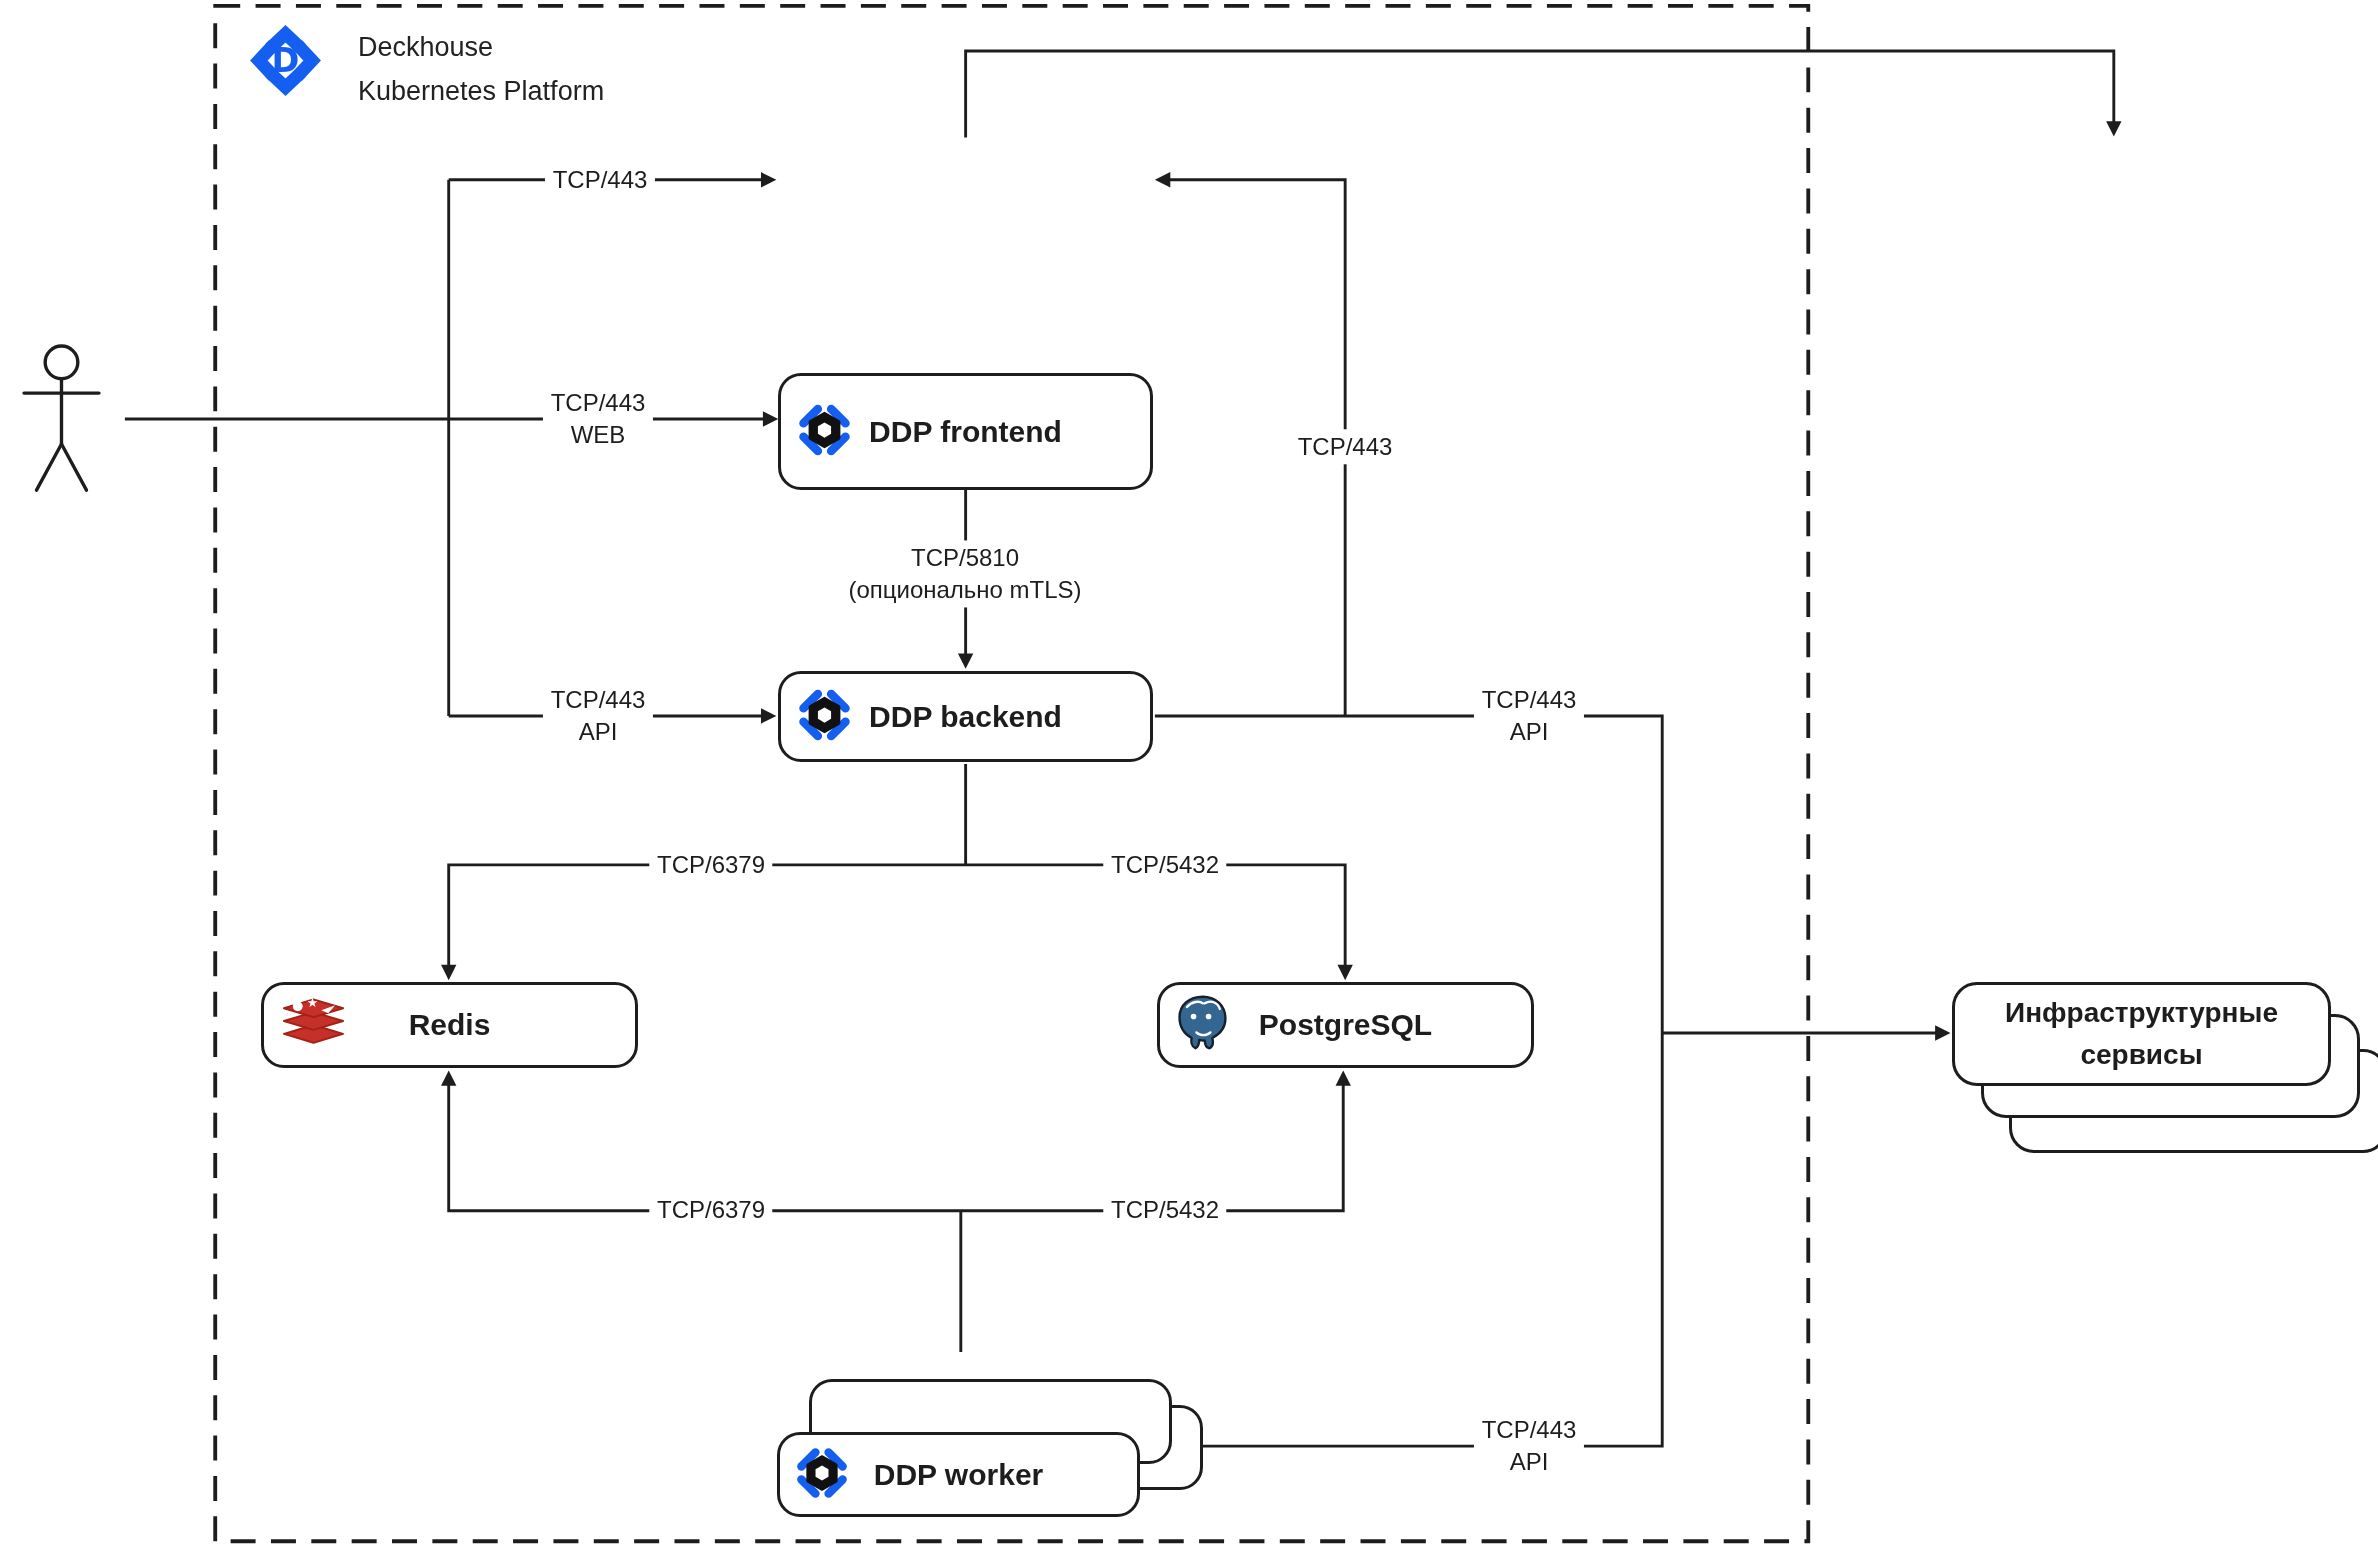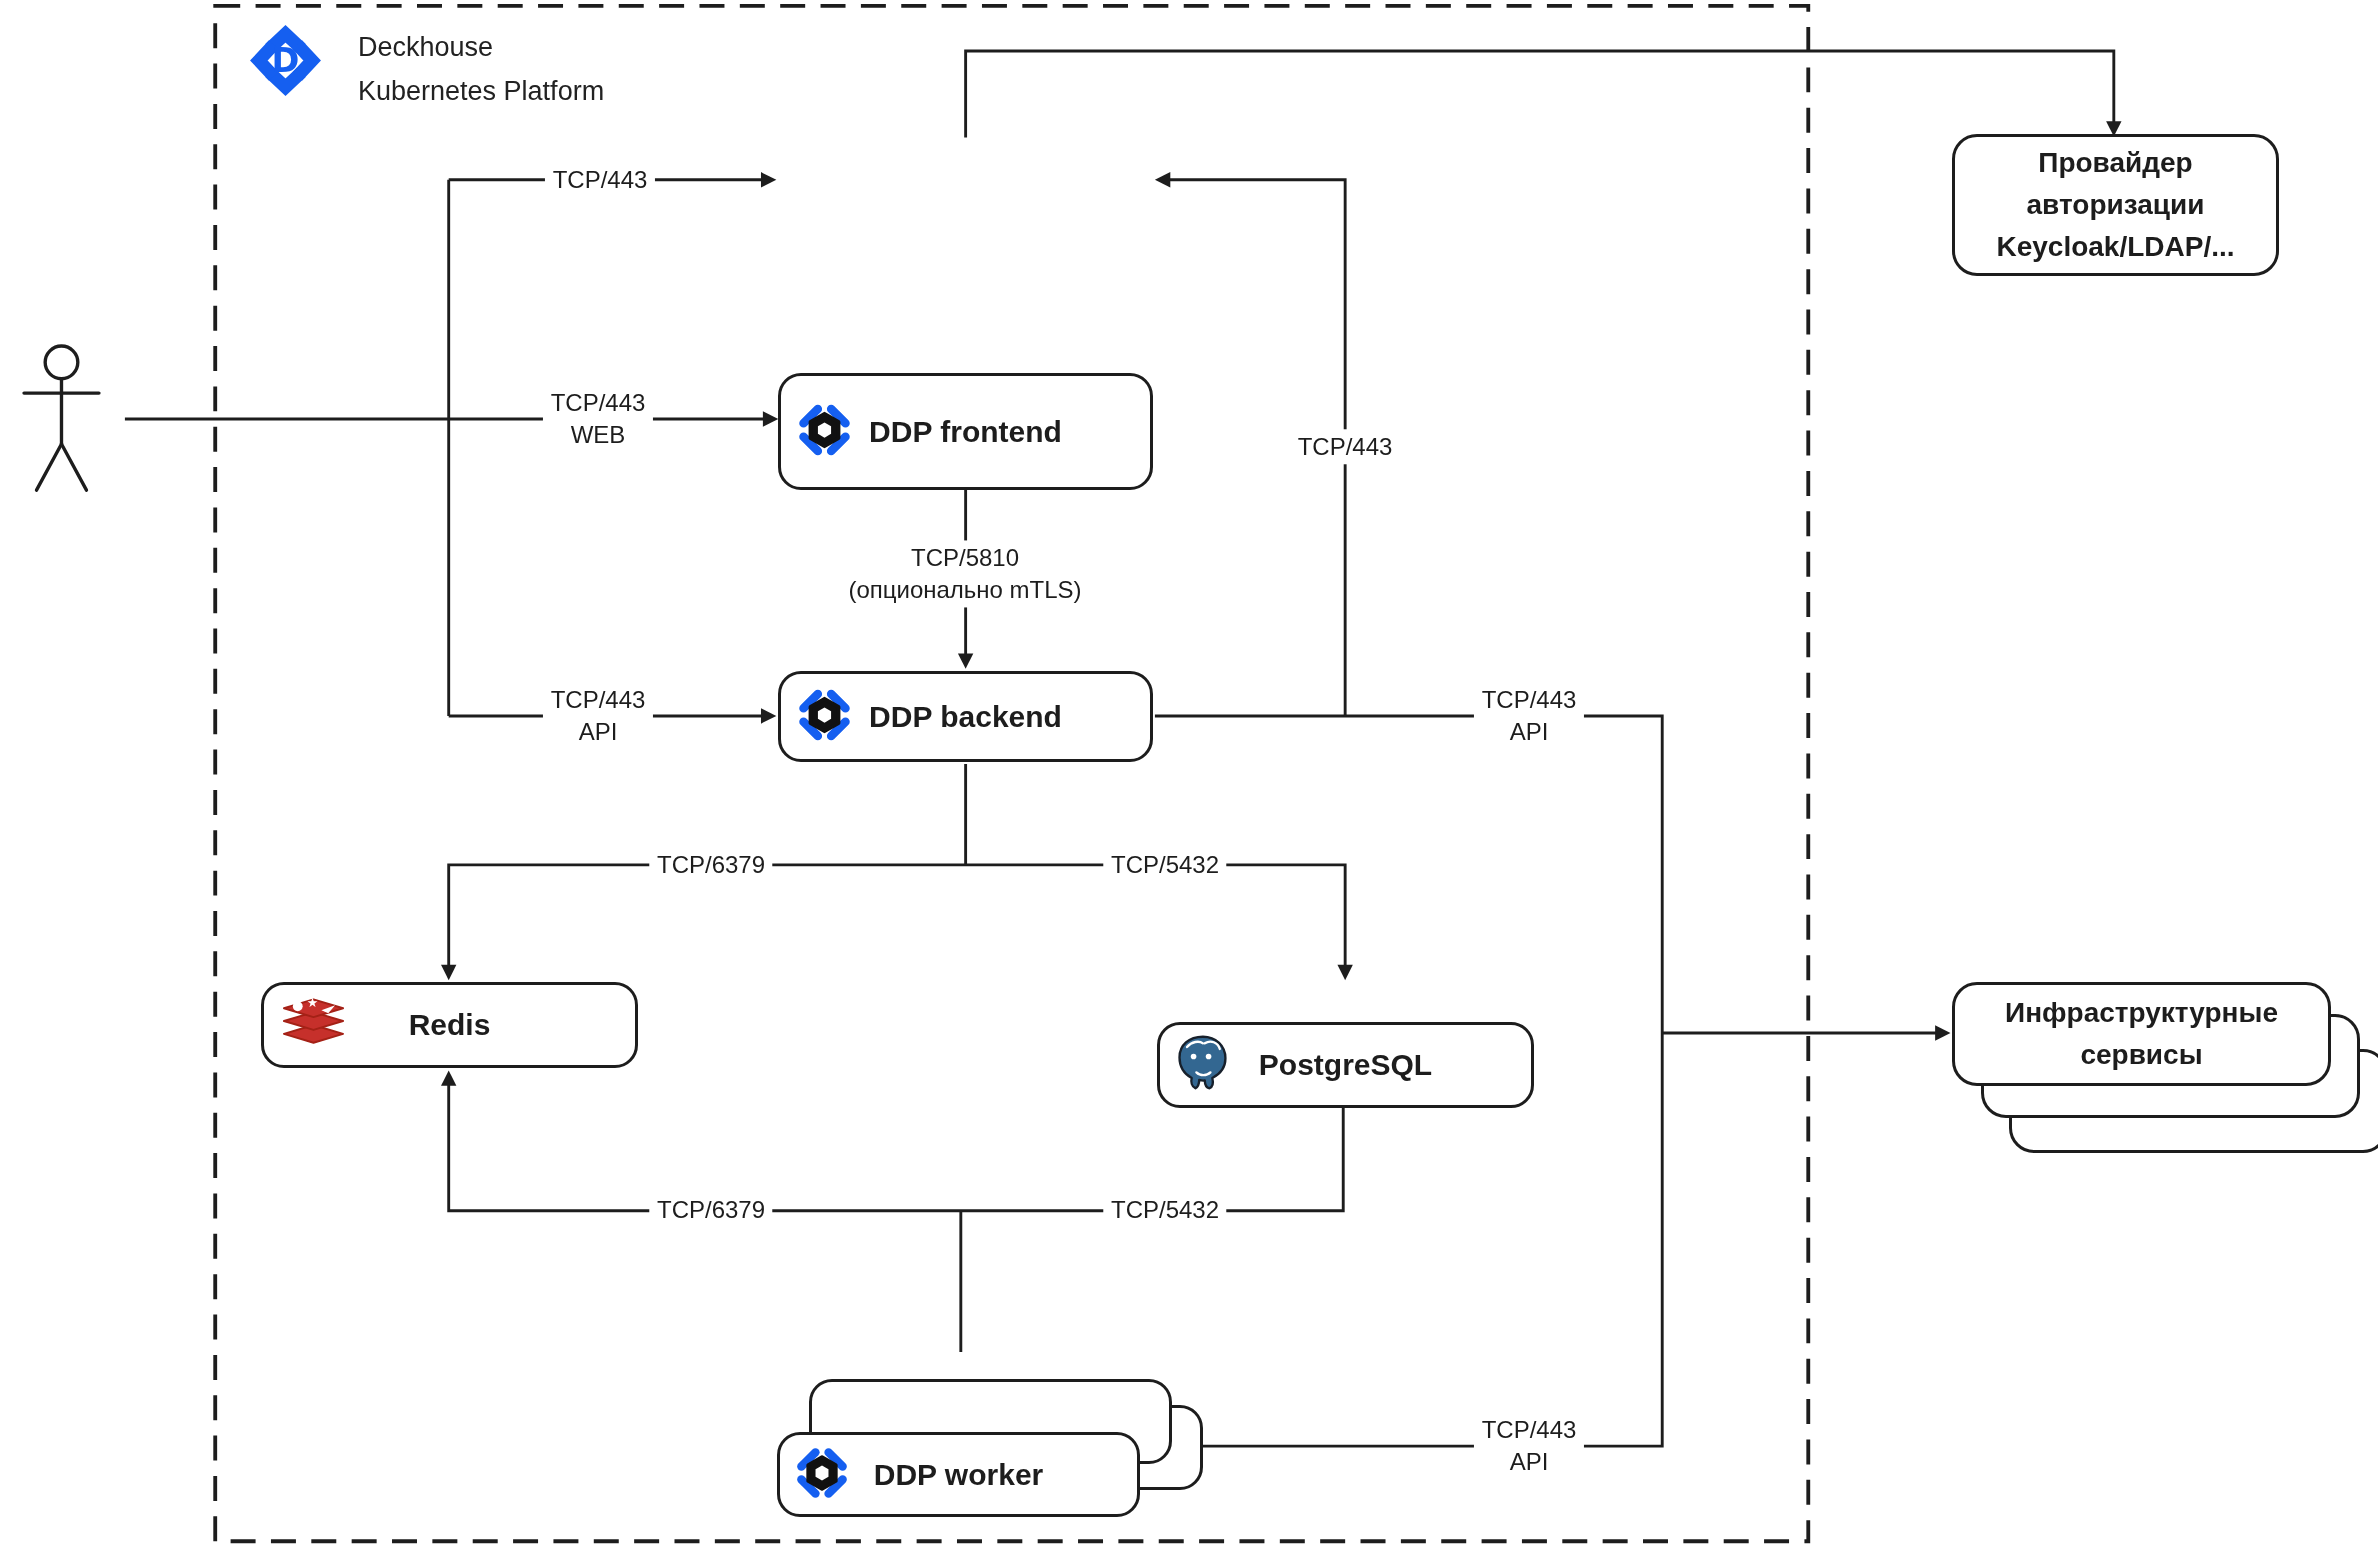--- a/index.html
+++ b/index.html
@@ -133,21 +133,21 @@
           <path d="M3 14 L33 5 L63 14 L33 23 Z"></path>
         </g>
         <circle cx="17" cy="12" r="5" fill="#ffffff"></circle>
         <text x="32" y="13" font-size="13" fill="#ffffff" text-anchor="middle" font-family="DejaVu Sans, sans-serif">★</text>
         <polygon points="41,16 55,11 48,19" fill="#ffffff"></polygon>
       </svg>
     </span>
     <div class="node-label">Redis</div>
   </div>
 
-  <div class="node" style="left:1157px;top:982px;width:377px;height:86px;margin-top:40px;">
+  <div class="node" style="left:1157px;top:982px;width:377px;height:86px;">
     <span class="node-icon" style="left:11.5px;">
       <svg width="60" height="60" viewBox="0 0 64 64">
         <path d="M33 4 C18 4 8 13 8 26 C8 37 14 44 21 48 C20 52 21 57 25 59 C28 57 29 53 29 50 C31 50.6 33 51 35 50.6 C35 54 36 58 40 59 C44 57 44 52 43 48 C51 44 57 37 57 27 C57 14 47 4 33 4 Z" fill="#336791" stroke="#17202b" stroke-width="2.5" stroke-linejoin="round"></path>
         <g stroke="#ffffff" stroke-width="2.5" fill="none" stroke-linecap="round">
           <path d="M16 15 C21 9 29 8 33 11"></path>
           <path d="M35 11 C41 7 49 10 51 17"></path>
           <path d="M26 42 C30 46 37 46 41 42"></path>
         </g>
         <circle cx="23" cy="25" r="3" fill="#ffffff"></circle>
         <circle cx="39" cy="25" r="3" fill="#ffffff"></circle>
@@ -167,25 +167,20 @@
           <path d="M54 39 L39 54"></path>
             <path d="M25 54 L10 39"></path>
         </g>
         <polygon points="32,15 46.7,23.5 46.7,40.5 32,49 17.3,40.5 17.3,23.5" fill="#111" stroke="#111" stroke-width="4" stroke-linejoin="round"></polygon>
         <polygon points="32,24 38.9,28 38.9,36 32,40 25.1,36 25.1,28" fill="#fff"></polygon>
       </svg>
     </span>
     <div class="node-label">DDP worker</div>
   </div>
 
-  <div class="bigbox" style="left:1952px;top:134px;width:327px;height:142px;">
-    <div>Провайдер</div>
-    <div>авторизации</div>
-    <div>Keycloak/LDAP/...</div>
-  </div>
 
   <div class="stack-back" style="left:2009px;top:1049px;width:379px;height:104px;border-radius:25px;"></div>
   <div class="stack-back" style="left:1981px;top:1014px;width:379px;height:104px;border-radius:25px;"></div>
   <div class="bigbox" style="left:1952px;top:982px;width:379px;height:104px;">
     <div>Инфраструктурные</div>
     <div>сервисы</div>
   </div>
 
   <div class="elabel" style="left:600px;top:180px;">TCP/443</div>
 

